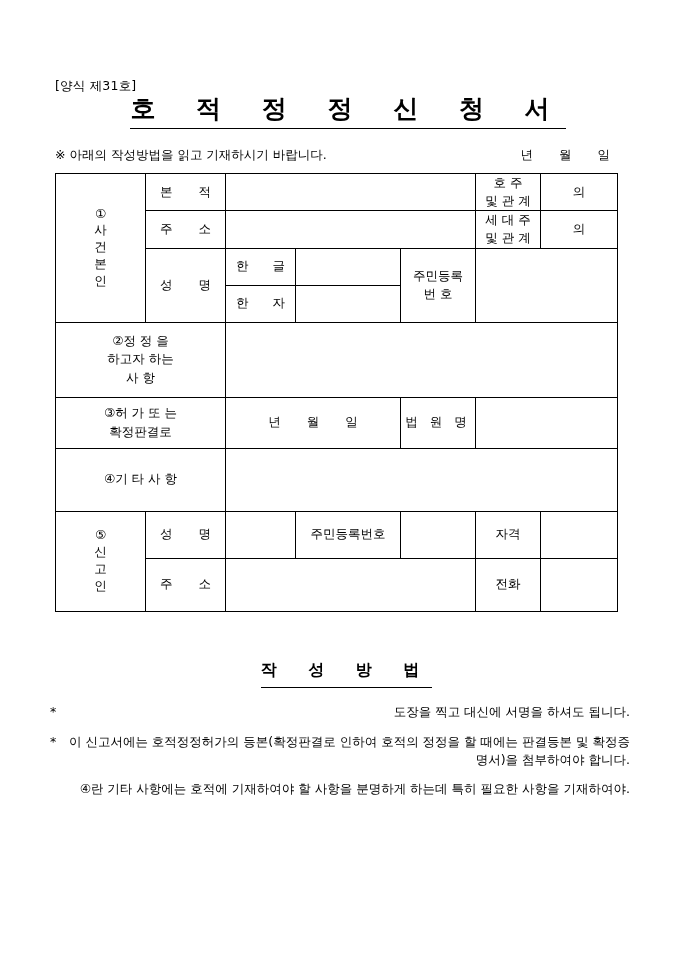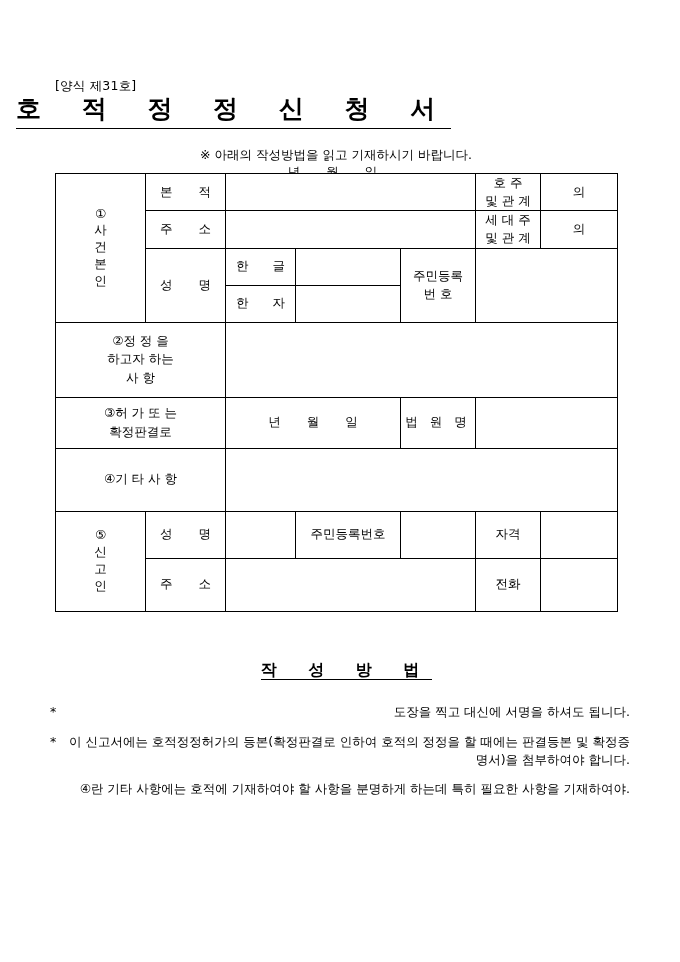--- a/index.html
+++ b/index.html
@@ -30,42 +30,41 @@
     top: 78px;
     font-size: 12.5px;
     letter-spacing: 0.2px;
     white-space: nowrap;
   }
   .doc-title {
     position: absolute;
     left: 0;
     top: 92px;
     width: 680px;
-    text-align: left;
+    text-align: center;
     font-size: 25px;
     font-weight: bold;
     letter-spacing: 16px;
     text-indent: 16px;
     white-space: nowrap;
   }
   .doc-title .under {
     border-bottom: 1.6px solid #000;
     padding-bottom: 5px;
   }
   .notice-row {
     position: absolute;
     left: 55px;
     top: 147px;
     width: 562px;
     display: flex;
     justify-content: space-between;
-    align-items: center;
+    align-items: flex-end;
     font-size: 12.5px;
     white-space: nowrap;
-    flex-direction: column;
   }
   .notice-row .date-line {
     letter-spacing: 1px;
     padding-right: 6px;
   }
   .notice-row .date-line span { margin-left: 20px; }
   .notice-row .date-line span:first-child { margin-left: 0; }
 
   
   table.form {
@@ -112,21 +111,21 @@
     width: 680px;
     text-align: center;
     font-size: 16px;
     font-weight: bold;
     letter-spacing: 13px;
     text-indent: 13px;
     white-space: nowrap;
   }
   .howto-title .under {
     border-bottom: 1.4px solid #000;
-    padding-bottom: 0;
+    padding-bottom: 8px;
   }
   .notes {
     position: absolute;
     left: 50px;
     top: 703px;
     width: 580px;
     font-size: 12.5px;
     line-height: 1.42;
   }
   .note {

